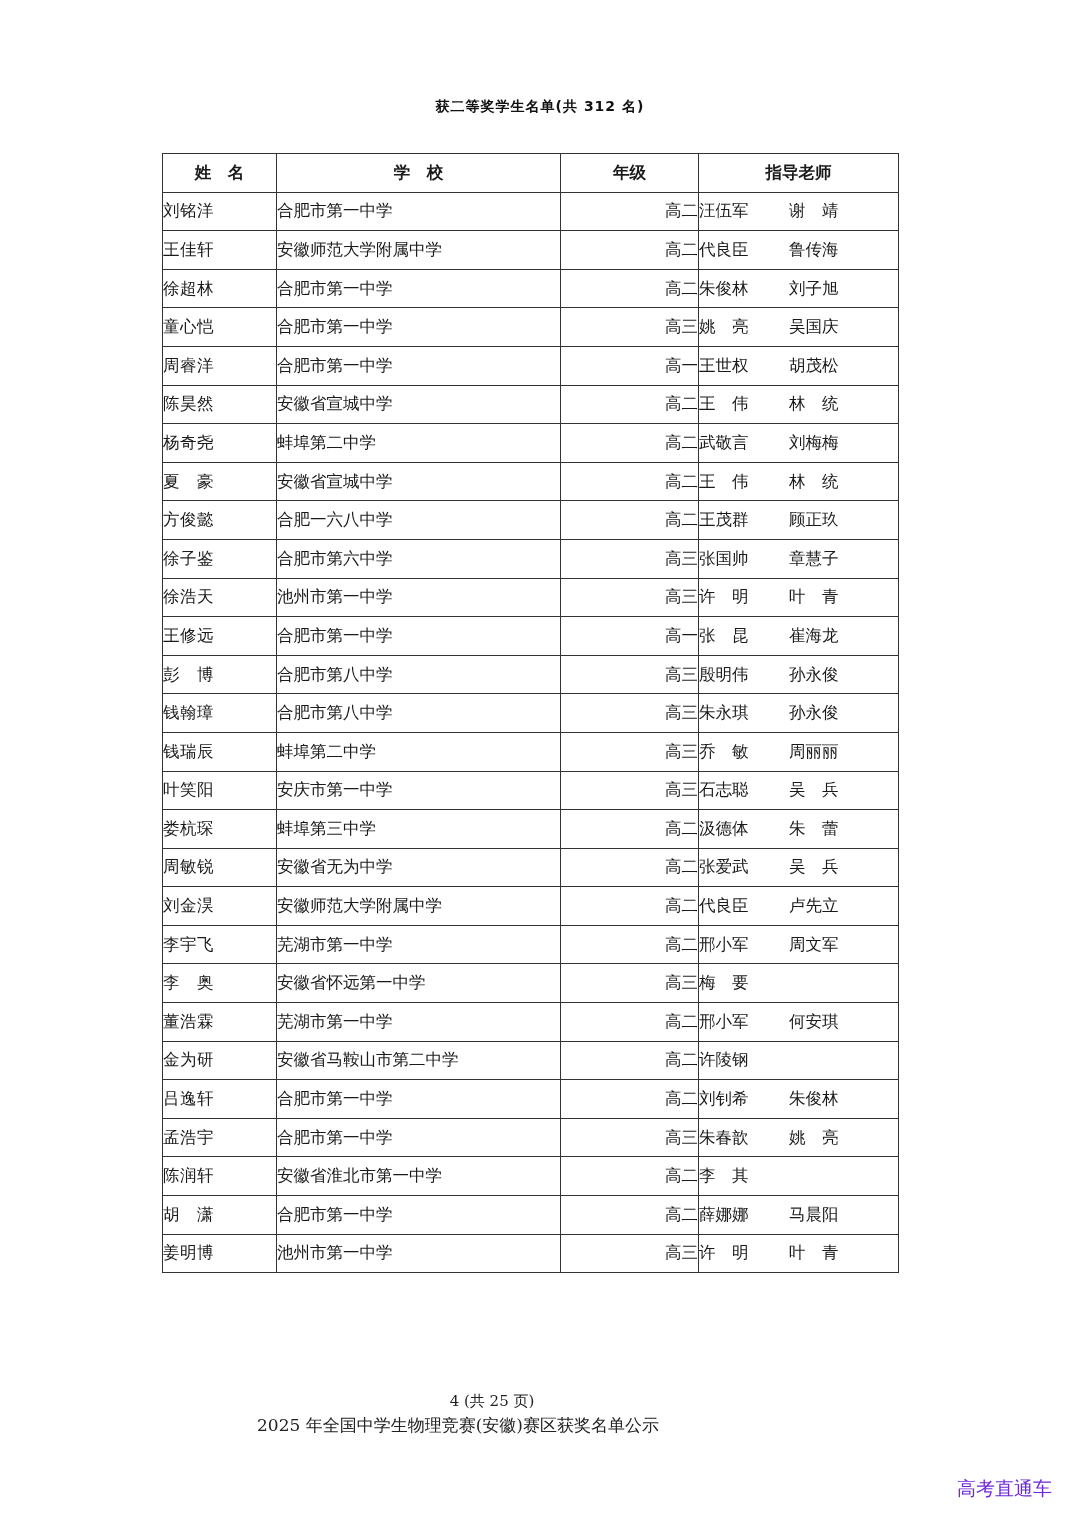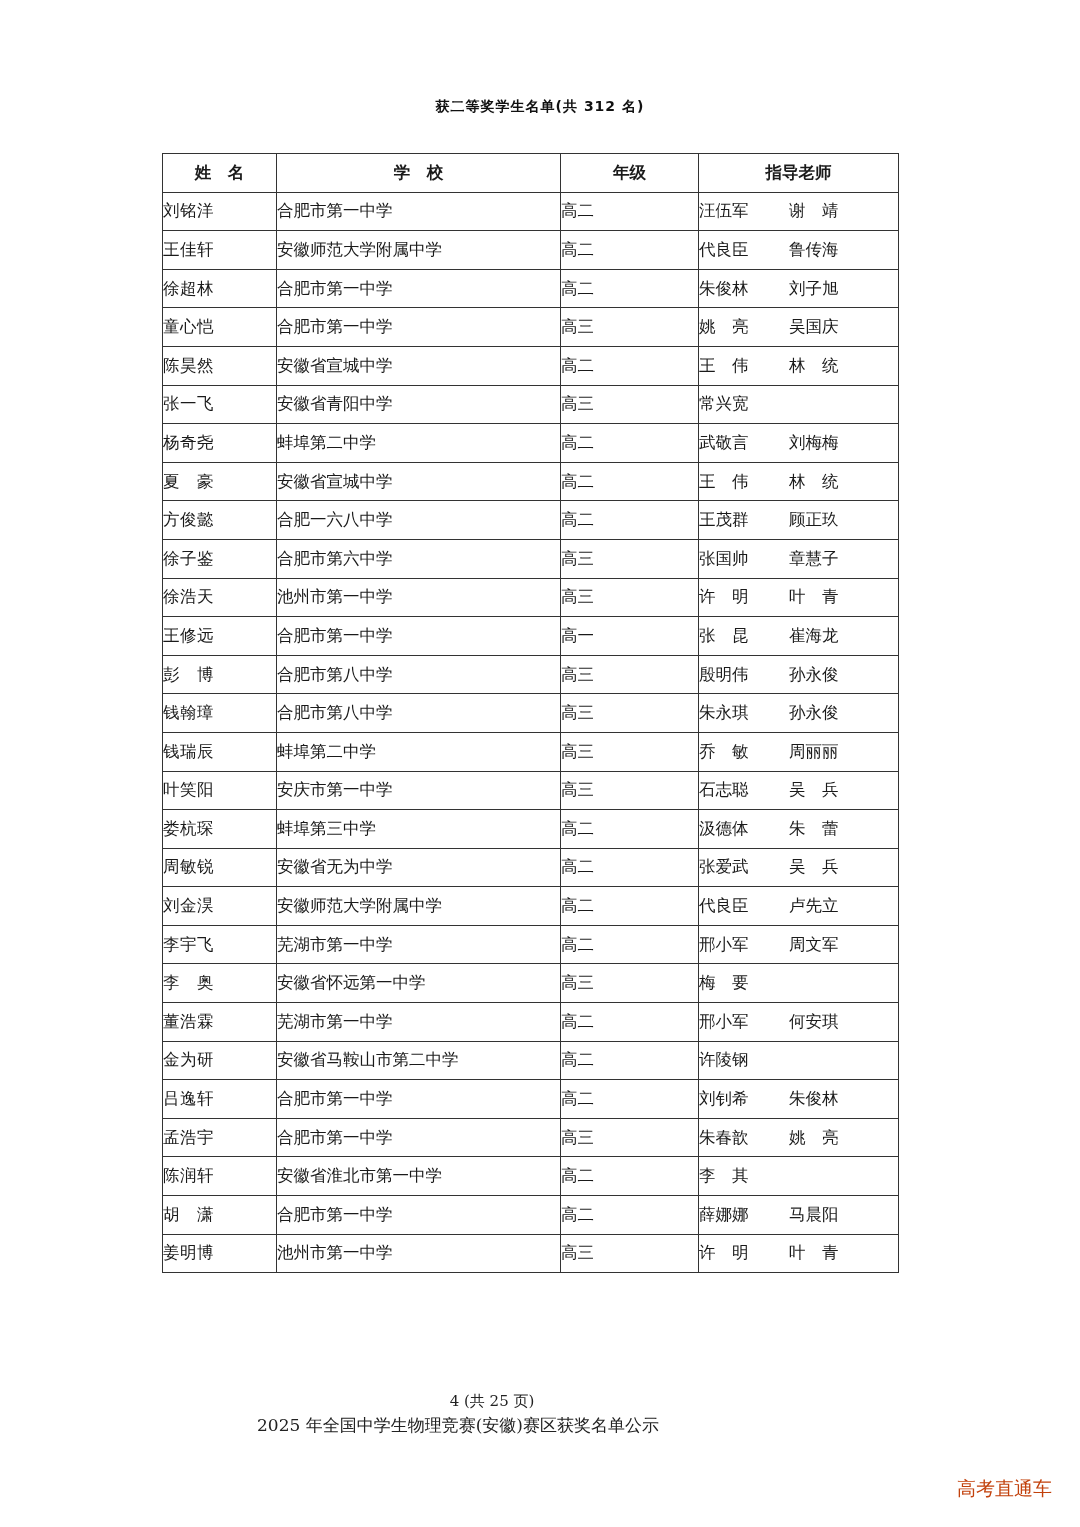--- a/index.html
+++ b/index.html
@@ -49,21 +49,21 @@
       font-weight: bold;
       text-align: center;
       font-size: 16.5px;
     }
     col.c-name { width: 114px; }
     col.c-school { width: 284px; }
     col.c-grade { width: 138px; }
     col.c-teacher { width: 200px; }
     td.name { text-align: left; letter-spacing: 0.5px; }
     td.school { text-align: left; padding-left: 11px; }
-    td.grade { text-align: left; }
+    td.grade { text-align: right; }
     td.teacher { text-align: left; padding-left: 10px; }
     .t1 { display: inline-block; width: 90px; }
     .t2 { display: inline-block; }
     .footer-page {
       position: absolute;
       left: 0;
       top: 1392px;
       width: 984px;
       text-align: center;
       font-size: 15px;
@@ -77,21 +77,21 @@
       text-align: center;
       font-size: 17px;
       color: #222;
     }
     .watermark {
       position: absolute;
       right: 28px;
       top: 1476px;
       font-family: "DejaVu Sans", "Liberation Sans", sans-serif;
       font-size: 19px;
-      color: #c2410c;
+      color: #6d28d9;
     }
   </style>
 </head>
 <body>
 
 <div class="page-title">获二等奖学生名单(共 312 名)</div>
 
 <table class="award-table">
   <colgroup>
     <col class="c-name">
@@ -126,30 +126,30 @@
         <td class="grade">高二</td>
         <td class="teacher"><span class="t1">朱俊林</span><span class="t2">刘子旭</span></td>
       </tr>
       <tr>
         <td class="name">童心恺</td>
         <td class="school">合肥市第一中学</td>
         <td class="grade">高三</td>
         <td class="teacher"><span class="t1">姚　亮</span><span class="t2">吴国庆</span></td>
       </tr>
       <tr>
+        <td class="name">周睿洋</td>
+        <td class="school">合肥市第一中学</td>
+        <td class="grade">高一</td>
+        <td class="teacher"><span class="t1">王世权</span><span class="t2">胡茂松</span></td>
+      </tr>
+      <tr>
         <td class="name">陈昊然</td>
         <td class="school">安徽省宣城中学</td>
         <td class="grade">高二</td>
         <td class="teacher"><span class="t1">王　伟</span><span class="t2">林　统</span></td>
-      </tr>
-      <tr>
-        <td class="name">张一飞</td>
-        <td class="school">安徽省青阳中学</td>
-        <td class="grade">高三</td>
-        <td class="teacher"><span class="t1">常兴宽</span><span class="t2"></span></td>
       </tr>
       <tr>
         <td class="name">杨奇尧</td>
         <td class="school">蚌埠第二中学</td>
         <td class="grade">高二</td>
         <td class="teacher"><span class="t1">武敬言</span><span class="t2">刘梅梅</span></td>
       </tr>
       <tr>
         <td class="name">夏　豪</td>
         <td class="school">安徽省宣城中学</td>

